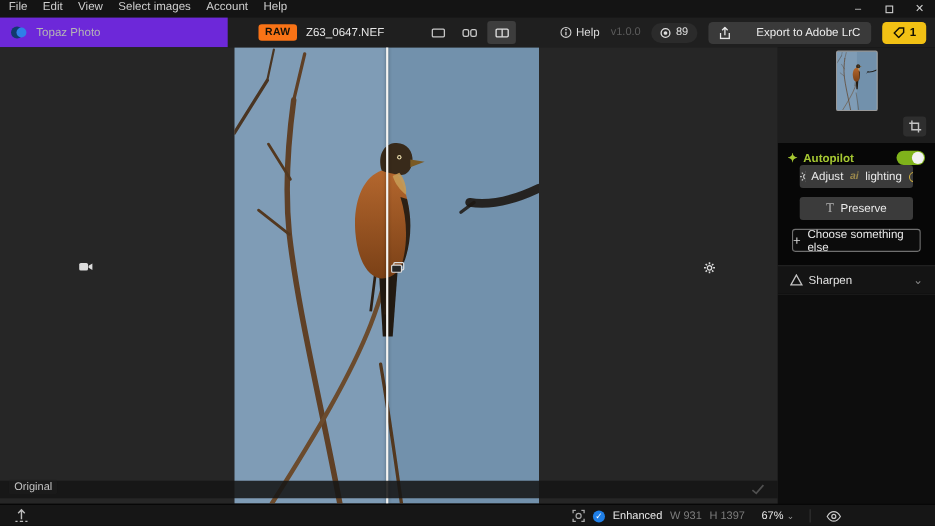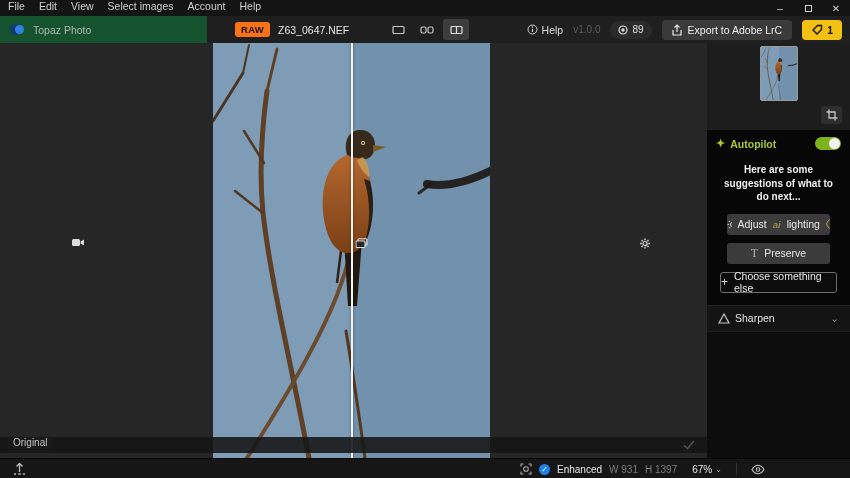--- a/index.html
+++ b/index.html
@@ -10,37 +10,37 @@
   
   .titlebar { height:16px; background:#141414; display:flex; align-items:flex-start; justify-content:space-between; flex:0 0 auto; }
   .menus { display:flex; align-items:center; padding-left:8px; gap:14px; }
   .menus span { font-size:10.5px; color:#cfcfcf; cursor:default; }
   .winctl { display:flex; align-items:center; gap:0; }
   .winbtn { width:28px; height:16px; display:flex; align-items:center; justify-content:center; font-size:10px; color:#cfcfcf; }
   .winbtn .sq { width:7px; height:7px; border:1px solid #cfcfcf; display:inline-block; }
 
   
   .toolbar { height:27px; background:#1f1f1f; display:flex; align-items:center; position:relative; flex:0 0 auto; }
-  .tb-left { width:207px; height:27px; background:#14532d; display:flex; align-items:center; padding-left:10px; gap:7px; flex:0 0 auto; }
+  .tb-left { width:207px; height:27px; background:#6d28d9; display:flex; align-items:center; padding-left:10px; gap:7px; flex:0 0 auto; }
   .logo { position:relative; width:16px; height:12px; }
   .logo i { position:absolute; border-radius:50%; }
   .logo .c1 { width:11px; height:11px; background:#123a6e; left:0; top:0; }
   .logo .c2 { width:9px; height:9px; background:#2f7fe8; left:5px; top:1px; }
   .appname { font-size:10.5px; color:#b5b5b5; }
   .fileinfo { display:flex; align-items:center; gap:8px; padding-left:28px; }
   .rawbadge { background:#f97316; color:#151208; font-weight:bold; font-size:9.5px; padding:2px 6px; border-radius:3px; letter-spacing:.3px; }
   .filename { font-size:10.5px; color:#e6e6e6; }
   .viewmodes { position:absolute; left:385px; top:0; height:27px; display:flex; align-items:center; gap:3px; }
   .vbtn { width:26px; height:21px; display:flex; align-items:center; justify-content:center; border-radius:3px; }
   .vbtn.sel { background:#3d3d3d; }
   .tb-right { position:absolute; right:8px; top:0; height:27px; display:flex; align-items:center; gap:10px; }
   .helpgrp { display:flex; align-items:center; gap:4px; font-size:10.5px; color:#dcdcdc; }
   .version { font-size:10px; color:#5c5c5c; }
   .pill89 { background:#2b2b2b; border-radius:10px; height:18px; display:flex; align-items:center; gap:4px; padding:0 8px; font-size:10px; color:#e0e0e0; }
-  .exportbtn { background:#3a3a3a; border-radius:4px; height:20px; display:flex; align-items:center; gap:6px; padding:0 10px; font-size:10.5px; color:#ececec; }
+  .exportbtn { background:#3a3a3a; border-radius:4px; height:20px; display:flex; align-items:center; gap:24px; padding:0 10px; font-size:10.5px; color:#ececec; }
   .notifbtn { background:#f2c114; border-radius:4px; height:20px; display:flex; align-items:center; gap:4px; padding:0 9px; font-size:10.5px; color:#141103; font-weight:bold; }
 
   
   .main { flex:1 1 auto; display:flex; min-height:0; }
   .canvas { width:707px; background:#262626; position:relative; overflow:hidden; }
   .photo-wrap { position:absolute; left:213px; top:0; width:277px; height:415px; }
   .photo-wrap svg { display:block; width:277px; height:415px; }
   .splitline { position:absolute; left:138px; top:0; width:2px; height:100%; background:#f4f4f2; box-shadow:0 0 3px rgba(0,0,0,.4); }
   .phototools { position:absolute; left:50%; transform:translateX(-50%); bottom:5px; background:rgba(22,22,22,.88); border-radius:3px; height:16px; display:flex; align-items:center; gap:7px; padding:0 7px; }
   .orig-label { position:absolute; left:8px; bottom:9px; font-size:10px; color:#c2c2c2; background:rgba(30,30,30,.45); padding:1px 5px; border-radius:2px; }
@@ -272,21 +272,20 @@
       <div class="autopilot-sec">
         <div class="ap-head">
           <div class="ap-title">
             <span class="sparkle">✦</span>
             <span>Autopilot</span>
           </div>
           <div class="toggle">
               <span class="knob"></span>
             </div>
         </div>
-        <div class="suggestion">Here are some suggestions of what to do next...</div>
 
         <div class="ap-btn">
           <svg class="ic" width="11" height="11">
               <circle cx="5.5" cy="5.5" r="2" fill="none" stroke="#bdbdbd" stroke-width="1.1"></circle>
               <g stroke="#bdbdbd" stroke-width="1.1">
                 <line x1="5.5" y1="0.3" x2="5.5" y2="2"></line>
                 <line x1="5.5" y1="9" x2="5.5" y2="10.7"></line>
                 <line x1="0.3" y1="5.5" x2="2" y2="5.5"></line>
                 <line x1="9" y1="5.5" x2="10.7" y2="5.5"></line>
                 <line x1="1.9" y1="1.9" x2="3" y2="3"></line>

